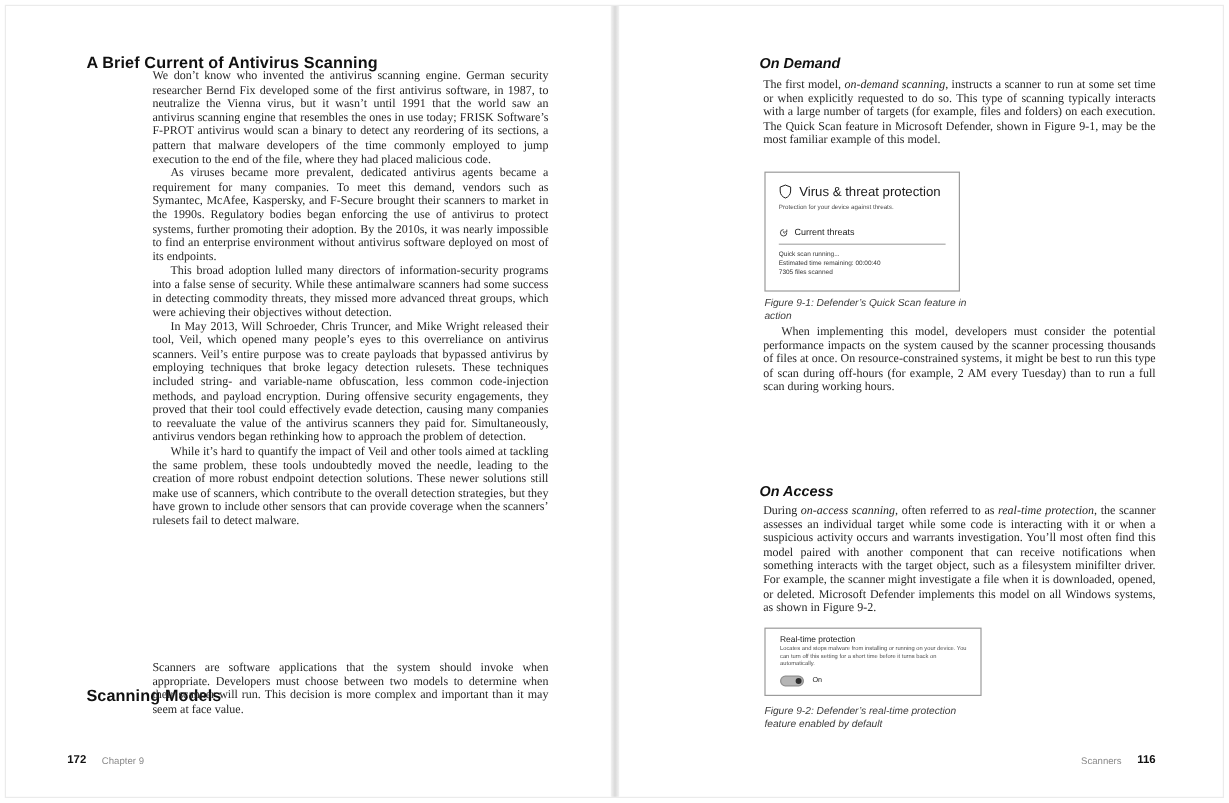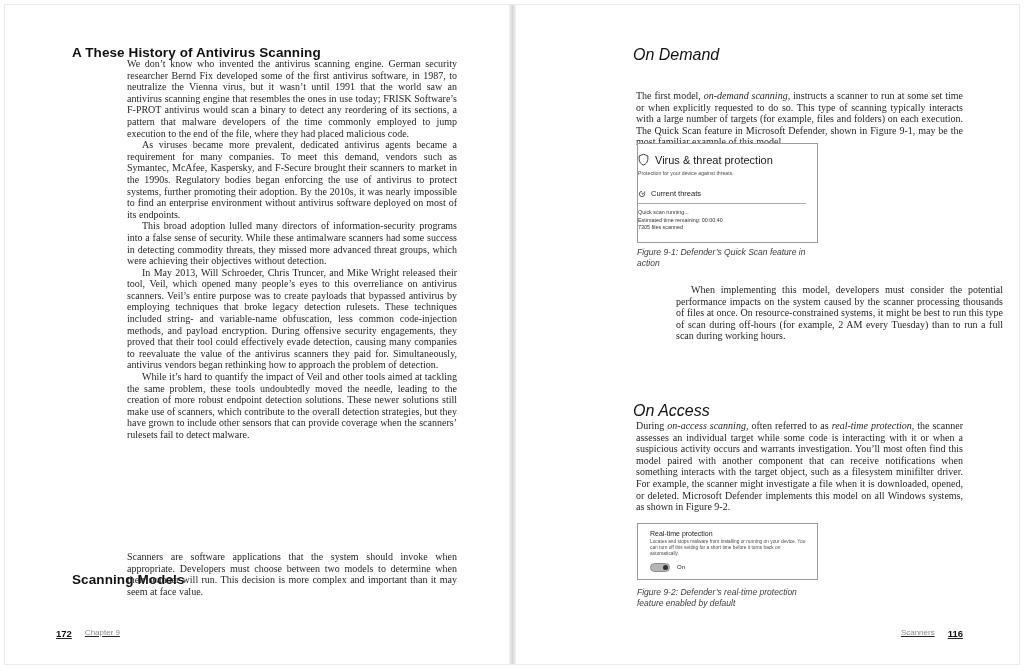--- a/index.html
+++ b/index.html
@@ -13,42 +13,42 @@
     background:linear-gradient(to right,#f2f2f2,#d9d9d9,#f2f2f2);
   }
   .abs { position:absolute; }
 
   
   .h1 {
     font-family:"Liberation Sans", sans-serif; font-weight:bold;
     font-size:13.5px; color:#111; letter-spacing:0.1px; white-space:nowrap;
   }
   .h2 {
-    font-family:"Liberation Sans", sans-serif; font-weight:normal; font-style:italic;
-    font-size:16px; color:#111; white-space:nowrap;
+    font-family:"Liberation Sans", sans-serif; font-weight:bold; font-style:italic;
+    font-size:12px; color:#111; white-space:nowrap;
   }
 
   
   .body-text { font-size:10px; line-height:11.6px; text-align:justify; color:#262626; }
   .body-text p { margin:0; }
   .body-text p.indent { text-indent:15px; }
   .body-text em { font-style:italic; }
 
   
   .caption {
     font-family:"Liberation Sans", sans-serif; font-style:italic;
     font-size:8.5px; line-height:10.5px; color:#3d3d3d;
   }
 
   
   .uibox {
     background:#fff; border:1px solid #9b9b9b; box-sizing:border-box;
     font-family:"Liberation Sans", sans-serif; color:#1a1a1a;
   }
-  .fig1 { width:181px; height:100px; padding:9px 11px 0 0; }
+  .fig1 { width:163px; height:100px; padding:9px 11px 0 11px; }
   .fig1-title-row { display:flex; align-items:center; gap:6px; }
   .fig1-title { font-size:11px; color:#1a1a1a; white-space:nowrap; }
   .fig1-subtitle { margin-top:4px; font-size:5.2px; color:#4d4d4d; }
   .fig1-threats-row { display:flex; align-items:flex-end; gap:5px; margin-top:13px; }
   .fig1-threats { font-size:7.5px; color:#1a1a1a; }
   .fig1-divider { margin-top:5px; border-top:1px solid #aaaaaa; width:100%; }
   .fig1-status { margin-top:5px; font-size:5.4px; line-height:7.6px; color:#333; }
 
   .fig2 { width:181px; height:57px; padding:6px 10px 0 12px; }
   .fig2-title { font-size:7px; color:#1a1a1a; }
@@ -58,34 +58,34 @@
     position:relative; width:20px; height:9px; border-radius:5px;
     background:#b5b5b5; border:1px solid #8f8f8f; box-sizing:border-box;
   }
   .toggle-knob {
     position:absolute; right:1px; top:1px; width:5px; height:5px;
     border-radius:50%; background:#2e2e2e;
   }
   .toggle-label { font-size:6px; color:#222; margin-left:7px; }
 
   
-  .footer { display:flex; align-items:flex-start; gap:13px; font-family:"Liberation Sans", sans-serif;text-decoration:underline; }
+  .footer { display:flex; align-items:flex-end; gap:13px; font-family:"Liberation Sans", sans-serif; }
   .folio { font-weight:bold; font-size:9.5px; color:#111; }
   .running-head { font-size:8px; color:#8a8a8a; }
 
   svg.icon { display:block; }
 </style>
 </head>
 <body>
 
 <div class="spread">
   <div class="frame"></div>
   <div class="gutter"></div>
 
-  <div class="abs h1" style="left:72px; top:45px;">A These History of Antivirus Scanning</div>
+  <div class="abs h1" style="left:72px; top:45px;">A Brief Current of Antivirus Scanning</div>
 
   <div class="abs body-text" style="left:127px; top:58px; width:330px;">
     <p>We don’t know who invented the antivirus scanning engine. German security researcher Bernd Fix developed some of the first antivirus software, in 1987, to neutralize the Vienna virus, but it wasn’t until 1991 that the world saw an antivirus scanning engine that resembles the ones in use today; FRISK Software’s F-PROT antivirus would scan a binary to detect any reordering of its sections, a pattern that malware developers of the time commonly employed to jump execution to the end of the file, where they had placed malicious code.</p>
     <p class="indent">As viruses became more prevalent, dedicated antivirus agents became a requirement for many companies. To meet this demand, vendors such as Symantec, McAfee, Kaspersky, and F-Secure brought their scanners to market in the 1990s. Regulatory bodies began enforcing the use of antivirus to protect systems, further promoting their adoption. By the 2010s, it was nearly impossible to find an enterprise environment without antivirus software deployed on most of its endpoints.</p>
     <p class="indent">This broad adoption lulled many directors of information-security programs into a false sense of security. While these antimalware scanners had some success in detecting commodity threats, they missed more advanced threat groups, which were achieving their objectives without detection.</p>
     <p class="indent">In May 2013, Will Schroeder, Chris Truncer, and Mike Wright released their tool, Veil, which opened many people’s eyes to this overreliance on antivirus scanners. Veil’s entire purpose was to create payloads that bypassed antivirus by employing techniques that broke legacy detection rulesets. These techniques included string- and variable-name obfuscation, less common code-injection methods, and payload encryption. During offensive security engagements, they proved that their tool could effectively evade detection, causing many companies to reevaluate the value of the antivirus scanners they paid for. Simultaneously, antivirus vendors began rethinking how to approach the problem of detection.</p>
     <p class="indent">While it’s hard to quantify the impact of Veil and other tools aimed at tackling the same problem, these tools undoubtedly moved the needle, leading to the creation of more robust endpoint detection solutions. These newer solutions still make use of scanners, which contribute to the overall detection strategies, but they have grown to include other sensors that can provide coverage when the scanners’ rulesets fail to detect malware.</p>
   </div>
 
   <div class="abs h1" style="left:72px; top:528px;margin-top:44px;">Scanning Models</div>
@@ -94,21 +94,21 @@
     <p>Scanners are software applications that the system should invoke when appropriate. Developers must choose between two models to determine when their scanner will run. This decision is more complex and important than it may seem at face value.</p>
   </div>
 
   <div class="abs footer" style="left:56px; top:628px;">
     <span class="folio">172</span>
     <span class="running-head">Chapter 9</span>
   </div>
 
   <div class="abs h2" style="left:633px; top:46px;">On Demand</div>
 
-  <div class="abs body-text" style="left:636px; top:65px; width:327px;margin-top:25px;">
+  <div class="abs body-text" style="left:636px; top:65px; width:327px;">
     <p><span>The first model, </span><em>on-demand scanning</em><span>, instructs a scanner to run at some set time or when explicitly requested to do so. This type of scanning typically interacts with a large number of targets (for example, files and folders) on each execution. The Quick Scan feature in Microsoft Defender, shown in Figure 9-1, may be the most familiar example of this model.</span></p>
   </div>
 
   <div class="abs uibox fig1" style="left:637px; top:143px;">
     <div class="fig1-title-row">
       <svg class="icon" width="11" height="13" viewBox="0 0 24 26">
         <path d="M12 1.5l9.5 3.6v7.2c0 6-3.9 11-9.5 12.7C6.4 23.3 2.5 18.3 2.5 12.3V5.1z" fill="none" stroke="#1a1a1a" stroke-width="1.8"></path>
       </svg>
       <span class="fig1-title">Virus &amp; threat protection</span>
     </div>
@@ -124,21 +124,21 @@
     <div class="fig1-divider"></div>
     <div class="fig1-status">
       <div>Quick scan running...</div>
       <div>Estimated time remaining: 00:00:40</div>
       <div>7305 files scanned</div>
     </div>
   </div>
 
   <div class="abs caption" style="left:637px; top:247px; width:180px;">Figure 9-1: Defender’s Quick Scan feature in action</div>
 
-  <div class="abs body-text" style="left:636px; top:284px; width:327px;margin-left:40px;">
+  <div class="abs body-text" style="left:636px; top:271px; width:327px;">
     <p class="indent">When implementing this model, developers must consider the potential performance impacts on the system caused by the scanner processing thousands of files at once. On resource-constrained systems, it might be best to run this type of scan during off-hours (for example, 2 AM every Tuesday) than to run a full scan during working hours.</p>
   </div>
 
   <div class="abs h2" style="left:633px; top:402px;">On Access</div>
 
   <div class="abs body-text" style="left:636px; top:420px; width:327px;">
     <p><span>During </span><em>on-access scanning</em><span>, often referred to as </span><em>real-time protection</em><span>, the scanner assesses an individual target while some code is interacting with it or when a suspicious activity occurs and warrants investigation. You’ll most often find this model paired with another component that can receive notifications when something interacts with the target object, such as a filesystem minifilter driver. For example, the scanner might investigate a file when it is downloaded, opened, or deleted. Microsoft Defender implements this model on all Windows systems, as shown in Figure 9-2.</span></p>
   </div>
 
   <div class="abs uibox fig2" style="left:637px; top:523px;">

